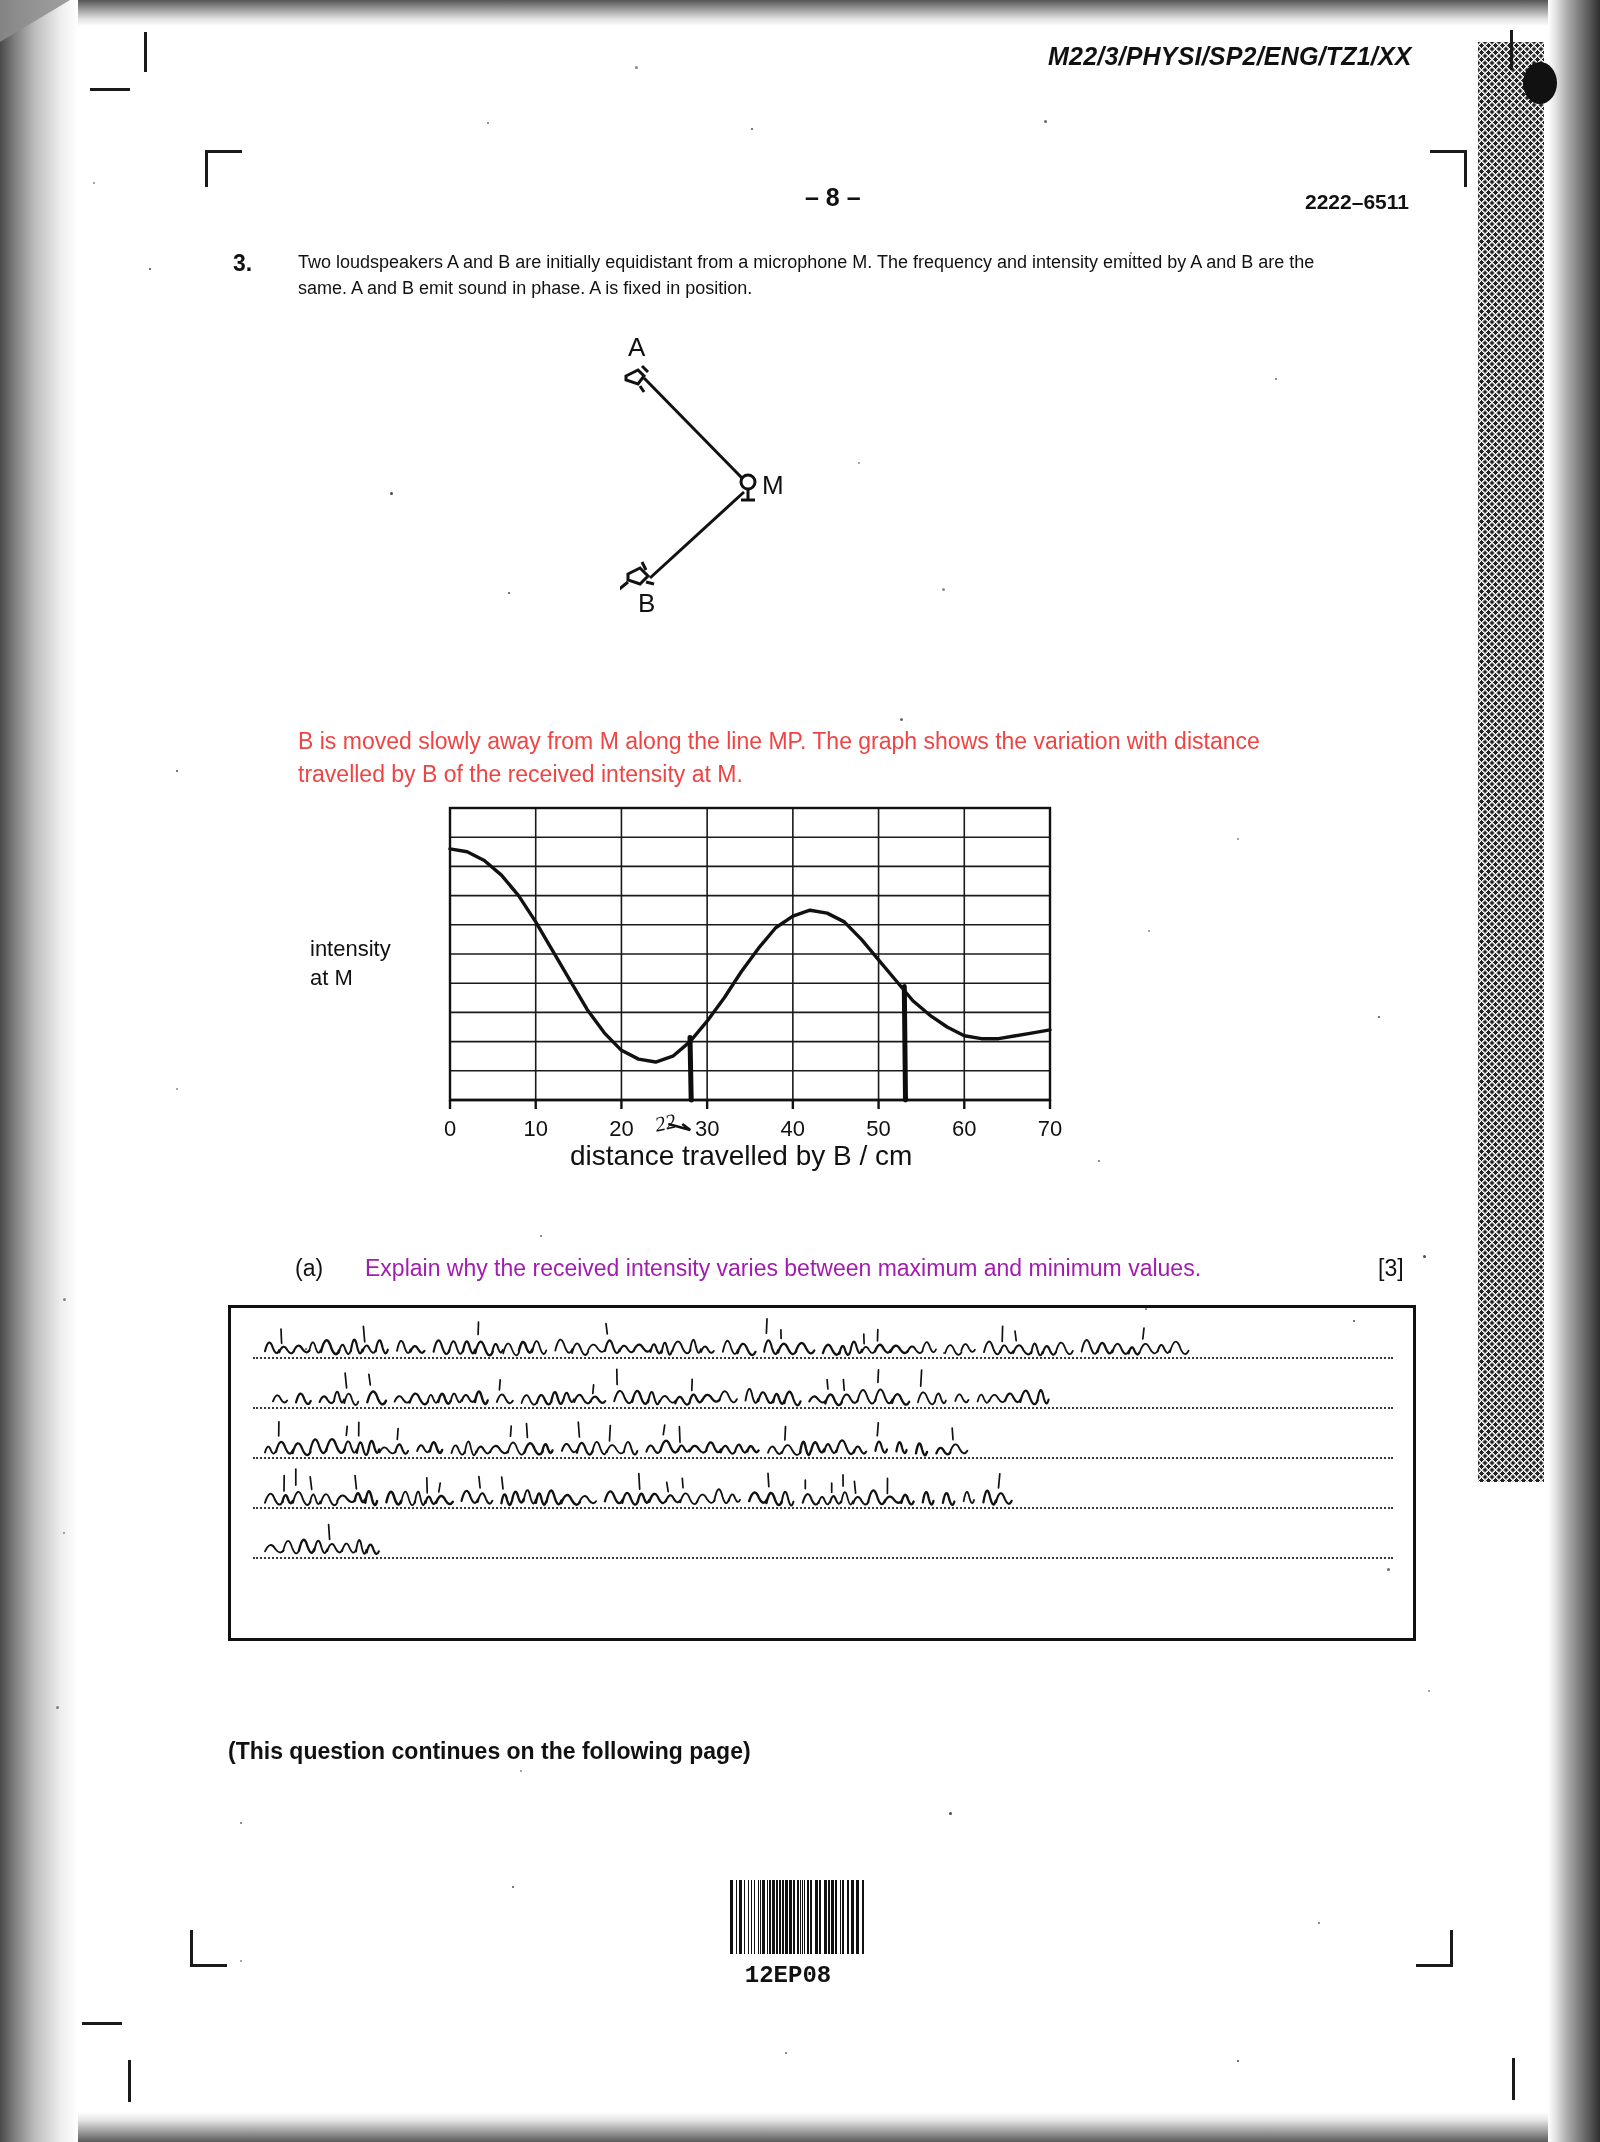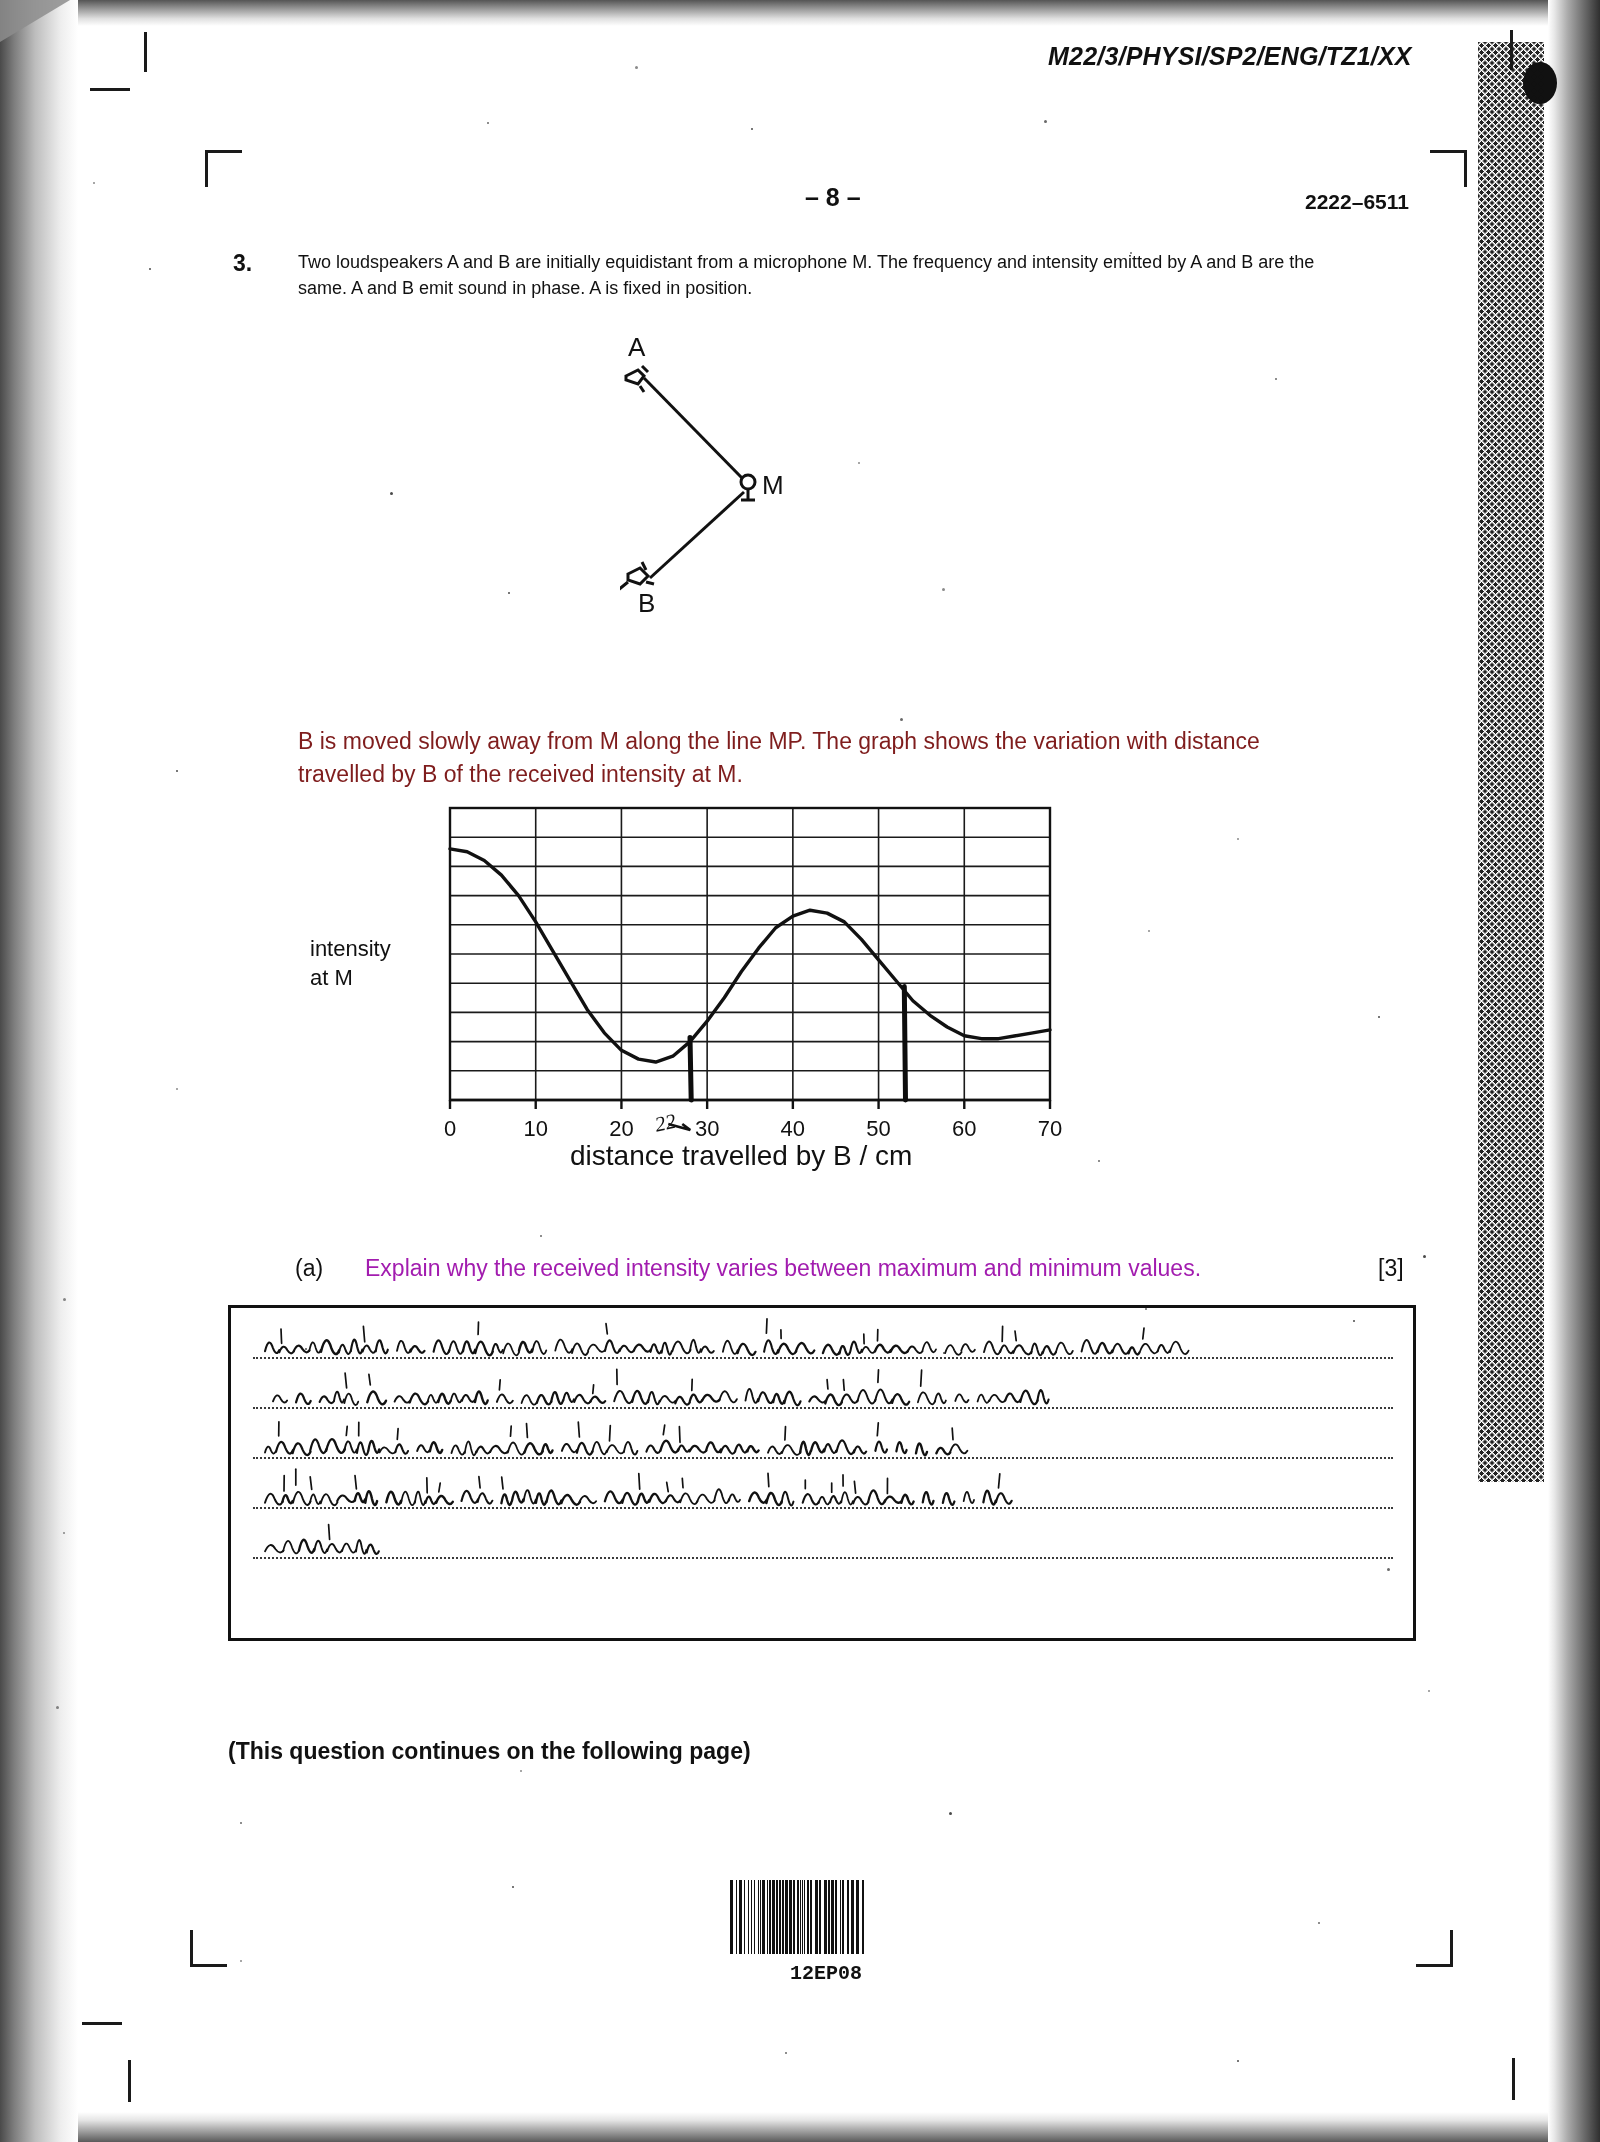--- a/index.html
+++ b/index.html
@@ -44,42 +44,42 @@
   .hdr-code{position:absolute;left:1048px;top:42px;font-size:25px;font-weight:bold;
     color:#111;letter-spacing:.2px;font-style:italic;}
   .pagenum{position:absolute;left:805px;top:183px;font-size:25px;color:#111;font-weight:600;}
   .papercode{position:absolute;left:1305px;top:190px;font-size:21px;color:#111;font-weight:600;}
 
   .qnum{position:absolute;left:233px;top:250px;font-size:23px;font-weight:bold;color:#111;}
   .qtext{position:absolute;left:298px;top:250px;width:1060px;font-size:18px;line-height:1.42;color:#111;}
 
   .diagram{position:absolute;left:620px;top:330px;width:420px;height:370px;}
 
-  .gtext{position:absolute;left:298px;top:725px;width:1000px;font-size:23px;line-height:1.42;color:#7f1d1d;}
+  .gtext{position:absolute;left:298px;top:725px;width:1000px;font-size:23px;line-height:1.42;color:#ef4444;}
 
   .graphwrap{position:absolute;left:440px;top:800px;width:740px;height:380px;}
   .ylabel{position:absolute;left:-130px;top:135px;font-size:22px;line-height:1.3;color:#111;text-align:left;width:120px;}
   .xlabel{position:absolute;left:130px;top:340px;font-size:28px;color:#111;}
 
   .parta-label{position:absolute;left:295px;top:1255px;font-size:23px;color:#111;}
   .parta-text{position:absolute;left:365px;top:1255px;font-size:23px;color:#a21caf;width:920px;}
   .marks{position:absolute;left:1378px;top:1255px;font-size:23px;color:#111;}
 
   .answerbox{position:absolute;left:228px;top:1305px;width:1182px;height:330px;
     border:3px solid #111;background:#fff;}
   .dotline{position:absolute;left:22px;width:1140px;height:1px;
     border-bottom:2px dotted #3a3a3a;}
 
   .handwriting{position:absolute;left:0;top:0;width:1182px;height:330px;pointer-events:none;}
 
   .continues{position:absolute;left:228px;top:1738px;font-size:23px;font-weight:bold;color:#111;}
 
   .barcode{position:absolute;left:728px;top:1880px;width:140px;height:74px;}
-  .barcode-text{position:absolute;left:756px;top:1962px;width:140px;text-align:center;
-    font-size:20px;font-weight:bold;color:#111;font-family:"Liberation Mono",monospace;}
+  .barcode-text{position:absolute;left:718px;top:1962px;width:140px;text-align:center;
+    font-size:24px;font-weight:bold;color:#111;font-family:"Liberation Mono",monospace;}
 
   .speck{position:absolute;background:#2a2a2a;border-radius:50%;}
 </style>
 </head>
 <body>
 
 <div class="page">
 
   <div class="scan-shadow-top"></div>
   <div class="scan-shadow-bottom"></div>

